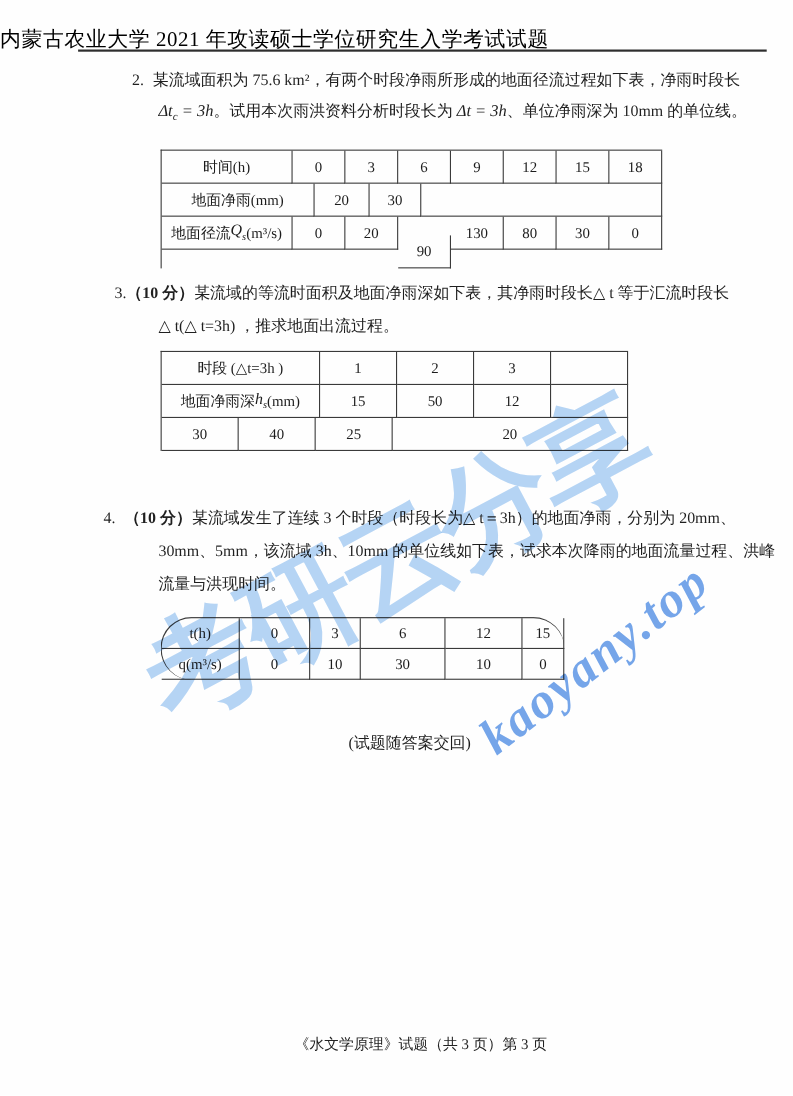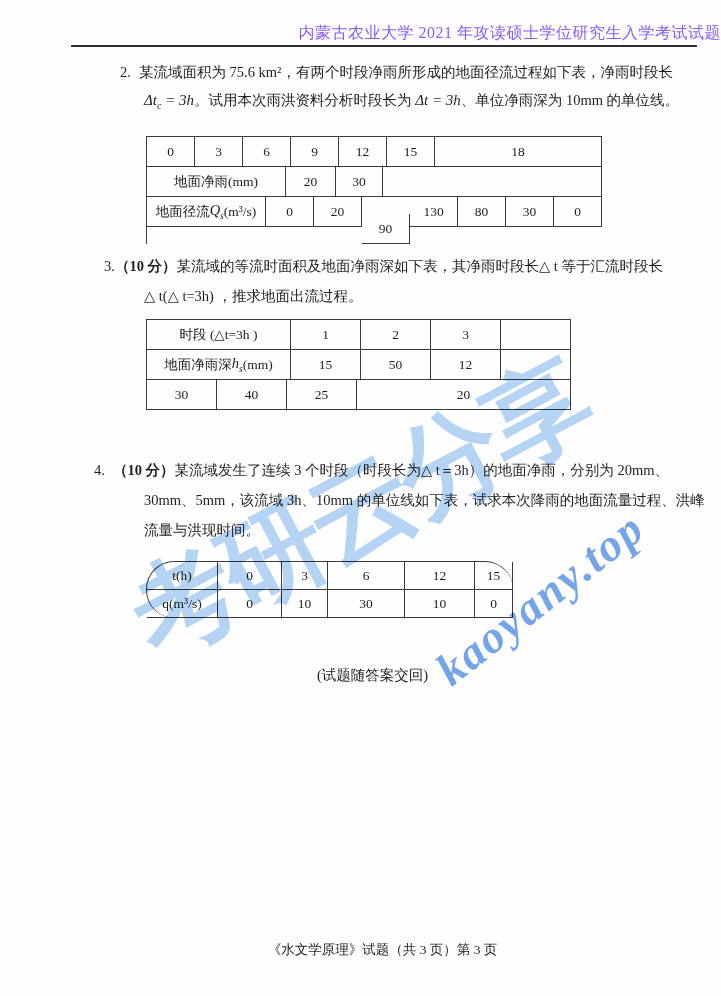--- a/index.html
+++ b/index.html
@@ -7,22 +7,22 @@
     position:relative;
     width:721px;height:996px;
     background:#fefefe;
     overflow:hidden;
     font-family:"Liberation Serif","DejaVu Serif",serif;
     color:#1f1f1f;
   }
   .abs{position:absolute;}
   .header-title{
     top:23px;left:0;right:0;
-    text-align:right;
-    font-size:16px;letter-spacing:0.5px;color:#8b5cf6;
+    text-align:left;
+    font-size:19px;letter-spacing:0.5px;color:#000000;
   }
   .header-rule{
     top:45px;left:71px;width:626px;height:2px;
     background:#2e2e2e;
   }
   .qline{font-size:14.5px;white-space:nowrap;color:#1f1f1f;}
   .qno{margin-right:8px;}
   .pts{font-weight:bold;}
   .math{font-style:italic;font-size:15px;font-family:"Liberation Serif",serif;}
   .math sub{font-size:10px;font-style:italic;}
@@ -81,20 +81,21 @@
 
   <div class="abs qline" style="left:120px;top:63px;">
     <span class="qno">2.</span><span>某流域面积为 75.6 km²，有两个时段净雨所形成的地面径流过程如下表，净雨时段长</span>
   </div>
   <div class="abs qline" style="left:144px;top:91px;">
     <span class="math"><span>Δt</span><sub>c</sub><span> = 3h</span></span><span>。试用本次雨洪资料分析时段长为 </span><span class="math">Δt = 3h</span><span>、单位净雨深为 10mm 的单位线。</span>
   </div>
 
   <div class="abs tbl" style="left:146px;top:136px;width:456px;">
     <div class="trow">
+      <div class="tcell h30" style="width:119px;">时间(h)</div>
       <div class="tcell h30" style="width:48px;">0</div>
       <div class="tcell h30" style="width:48px;">3</div>
       <div class="tcell h30" style="width:48px;">6</div>
       <div class="tcell h30" style="width:48px;">9</div>
       <div class="tcell h30" style="width:48px;">12</div>
       <div class="tcell h30" style="width:48px;">15</div>
       <div class="tcell h30 fill">18</div>
     </div>
     <div class="trow">
       <div class="tcell h30" style="width:139px;">地面净雨(mm)</div>

